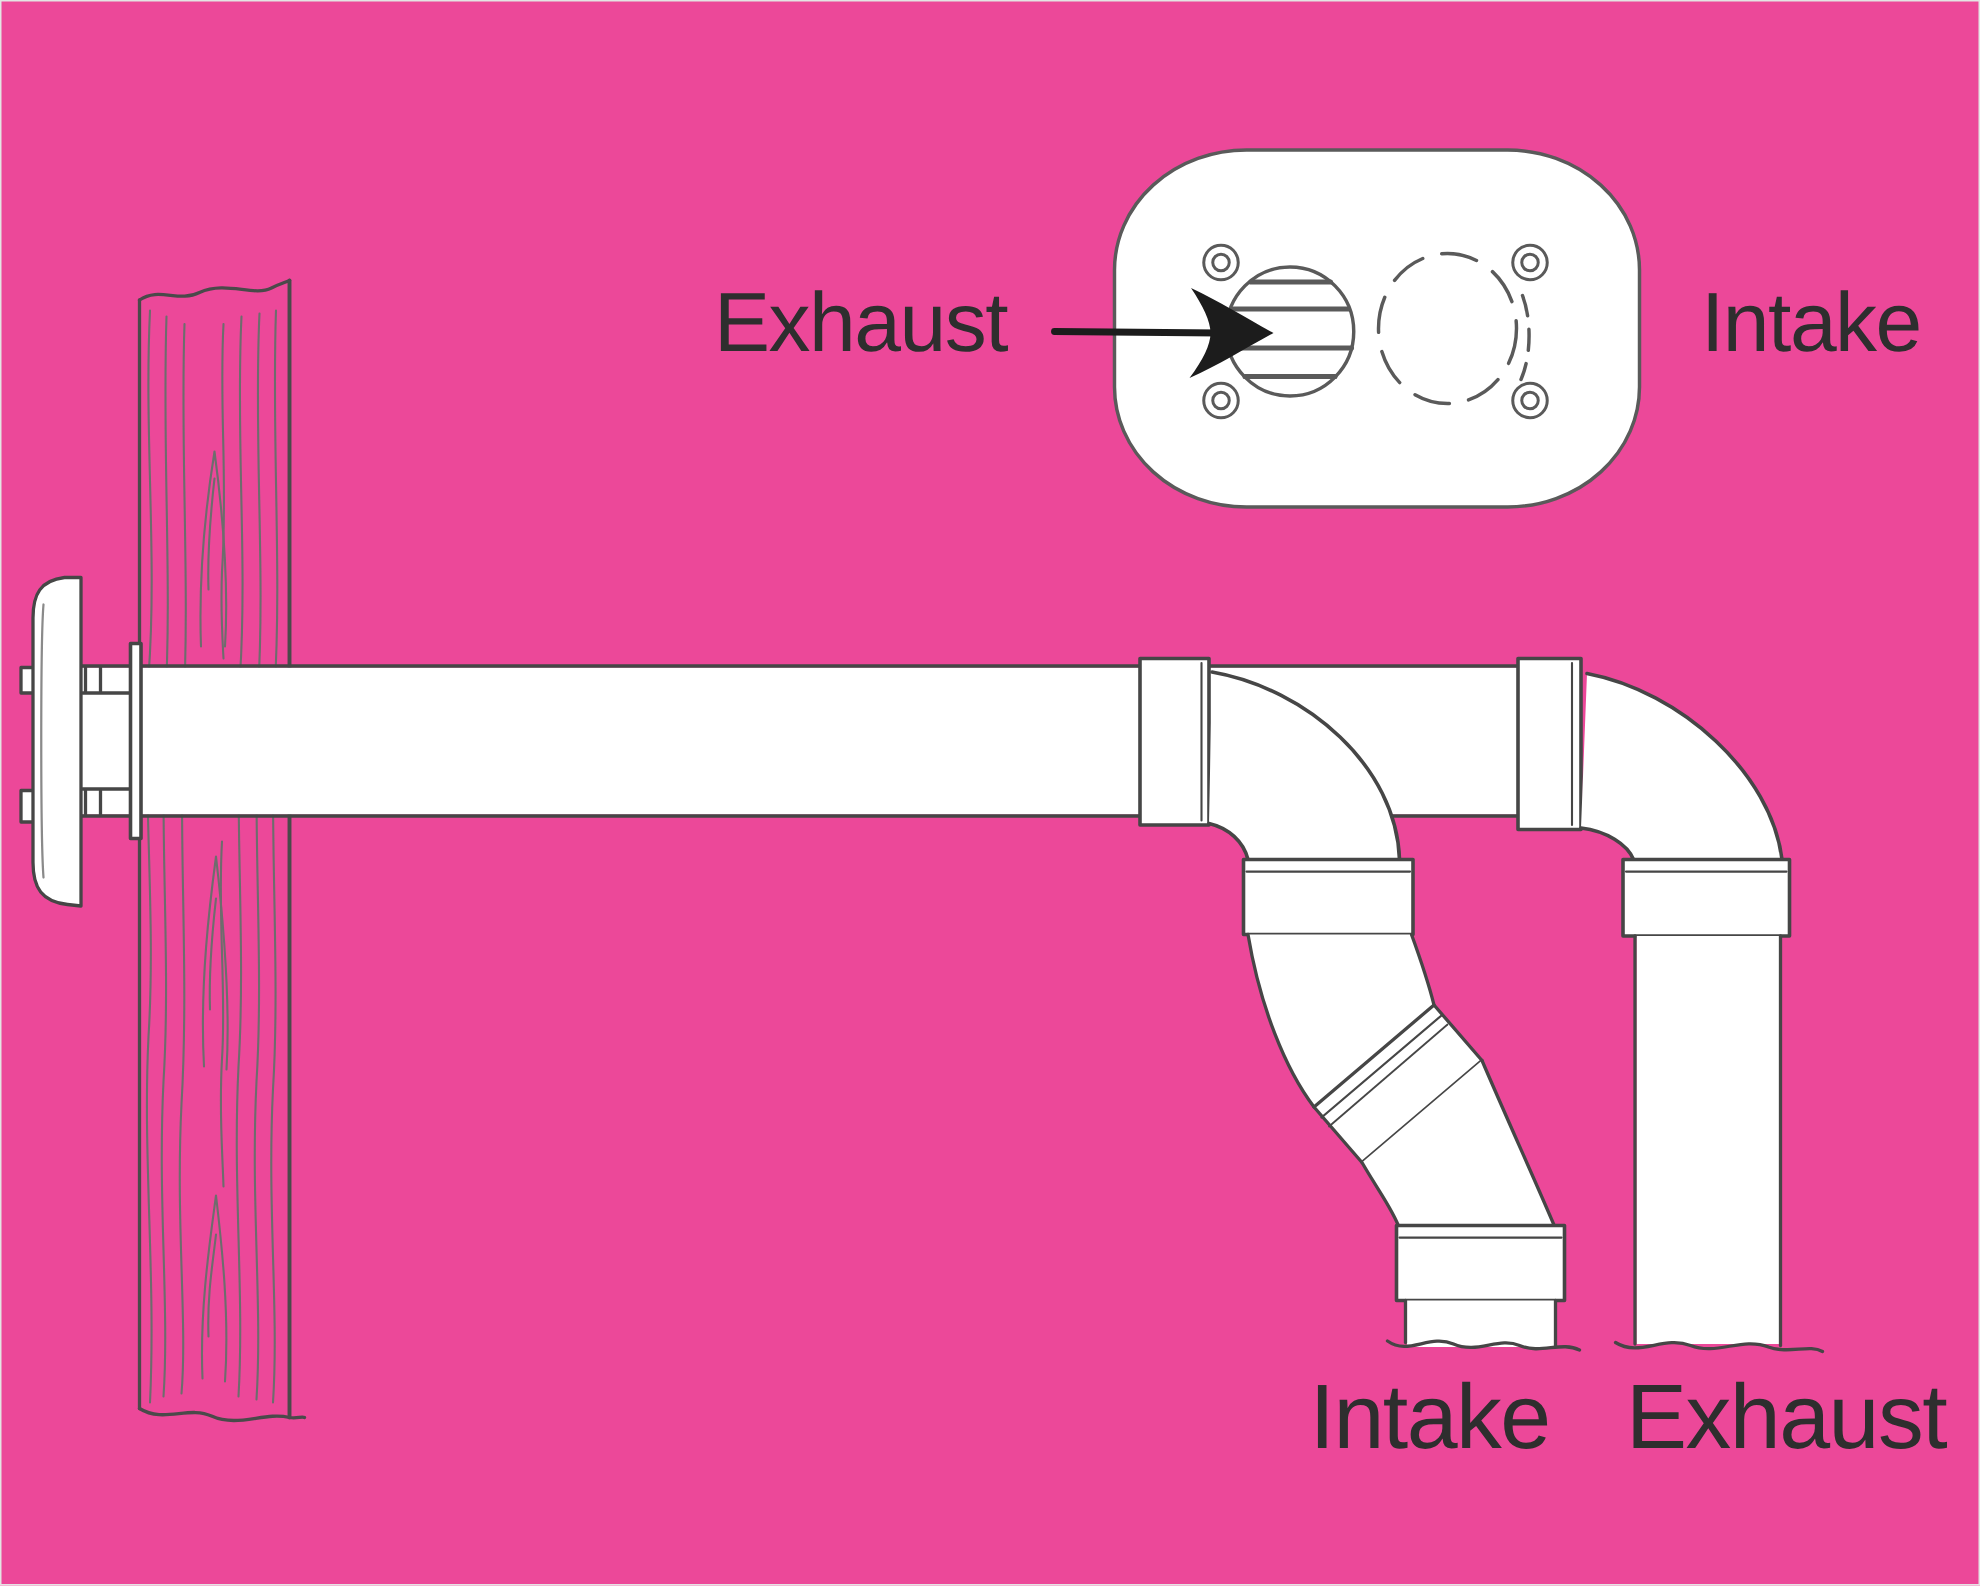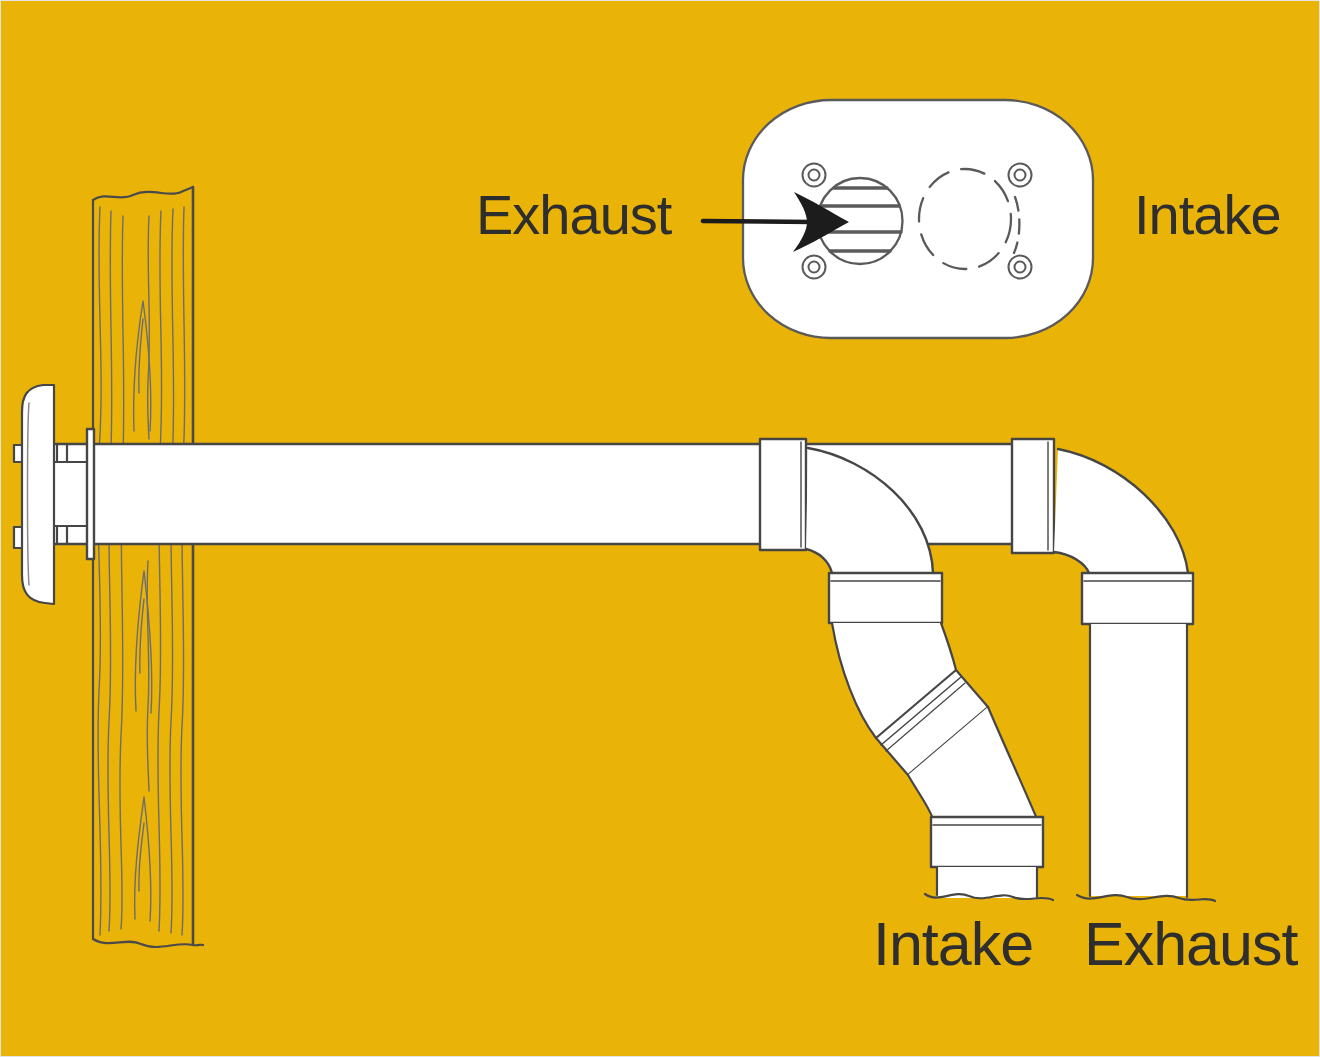--- a/index.html
+++ b/index.html
@@ -1,17 +1,17 @@
 <!DOCTYPE html>
 <html><head>
 <meta charset="utf-8">
 <style>
   html,body{margin:0;padding:0;background:#fff;}
   .frame{
-    position:relative;width:1320px;height:1057px;background:#eab308;
+    position:relative;width:1320px;height:1057px;background:#ec4899;
     border:1px solid #e4e4e4;box-sizing:border-box;overflow:hidden;
     font-family:"Liberation Sans", sans-serif;
   }
   svg{position:absolute;left:0;top:0;}
   .lbl{
     position:absolute;color:#2e2e2e;white-space:nowrap;
     font-family:"Liberation Sans", sans-serif;line-height:1;
     letter-spacing:-1px;
   }
   .lbl-top{font-size:56px;top:186px;}

